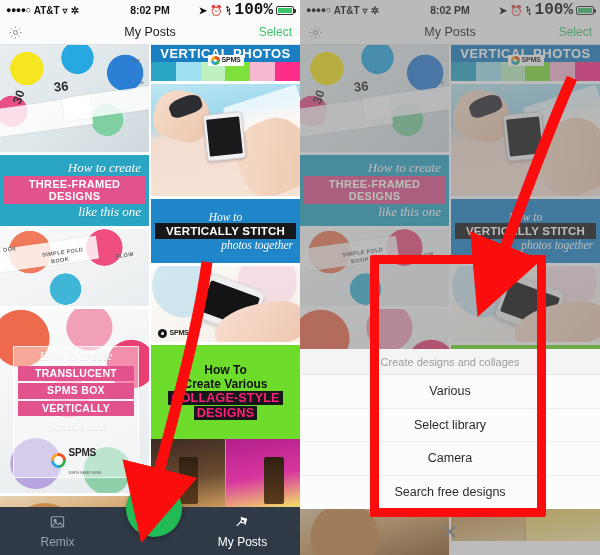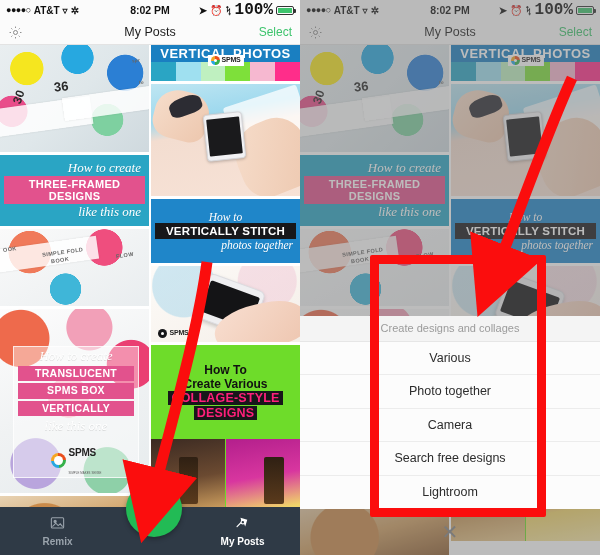--- a/index.html
+++ b/index.html
@@ -228,21 +228,21 @@
       linear-gradient(165deg,#e8d3b4 0%,#cf9f63 55%,#8e5f33 100%);
   }
 
   
   .tabbar {
     position:absolute; left:0; bottom:0; width:300px; height:48px;
     background:#2f3a46; display:flex; align-items:center; z-index:5;
   }
   .tab { flex:1; display:flex; flex-direction:column; align-items:center;
          justify-content:center; gap:2px; }
-  .tab .lbl { font-size:10px;font-weight:bold; }
+  .tab .lbl { font-size:12px; }
   .tab-remix .lbl { color:#9aa3ac; }
   .tab-posts .lbl { color:#ffffff; }
   .tab-spacer { width:70px; }
 
   .fab {
     position:absolute; left:126px; bottom:18px; width:56px; height:56px;
     border-radius:50%; background:#22bb55; z-index:7;
     display:flex; align-items:center; justify-content:center;
     box-shadow:0 2px 5px rgba(0,0,0,.3);
   }
@@ -588,24 +588,23 @@
           </div>
         </div>
       </div>
     </div>
 
     <div class="dim"></div>
 
     <div class="sheet">
       <div class="sheet-head">Create designs and collages</div>
       <div class="sheet-item">Various</div>
-      <div class="sheet-item">Photo together</div>
+      <div class="sheet-item">Select library</div>
       <div class="sheet-item">Camera</div>
       <div class="sheet-item">Search free designs</div>
-      <div class="sheet-item">Lightroom</div>
     </div>
 
     <div class="sheet-close">
       <span class="x-icon">✕</span>
     </div>
   </div>
 
   <svg class="arrow-svg" style="left:0;top:0;width:600px;height:555px;">
     <defs>
       <marker id="ah" markerWidth="7" markerHeight="7" refX="2.2" refY="3.5" orient="auto">

